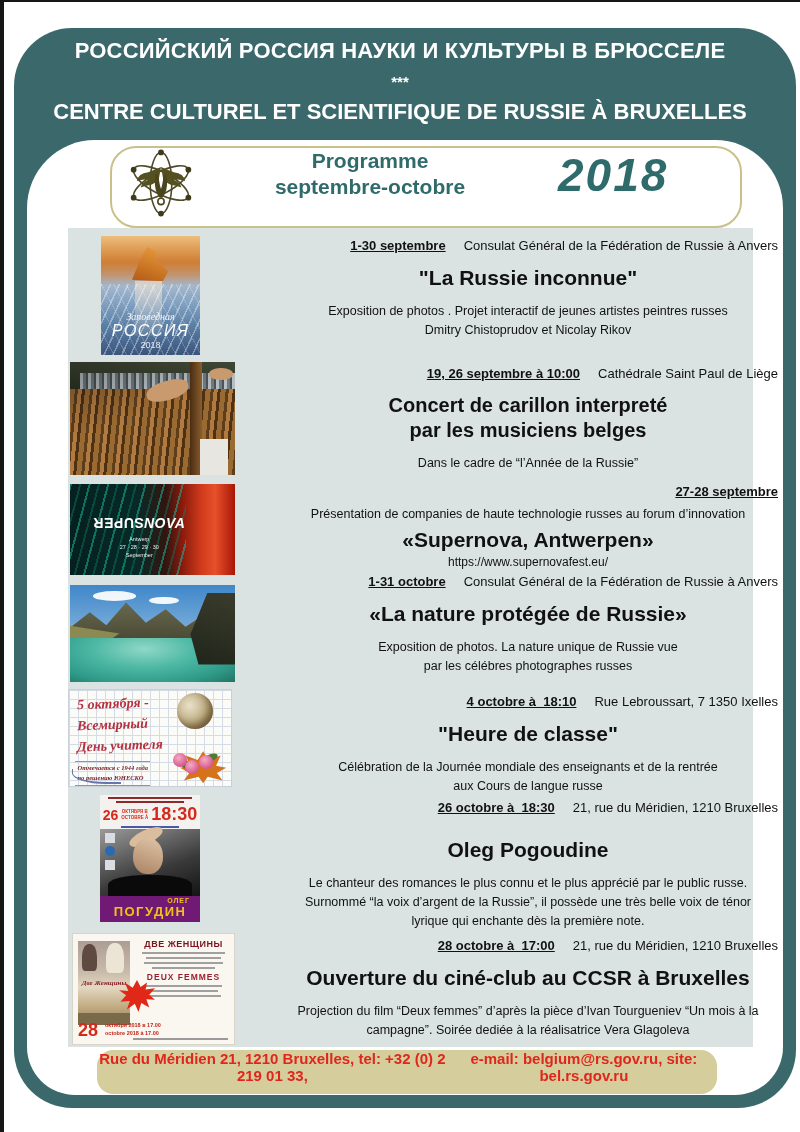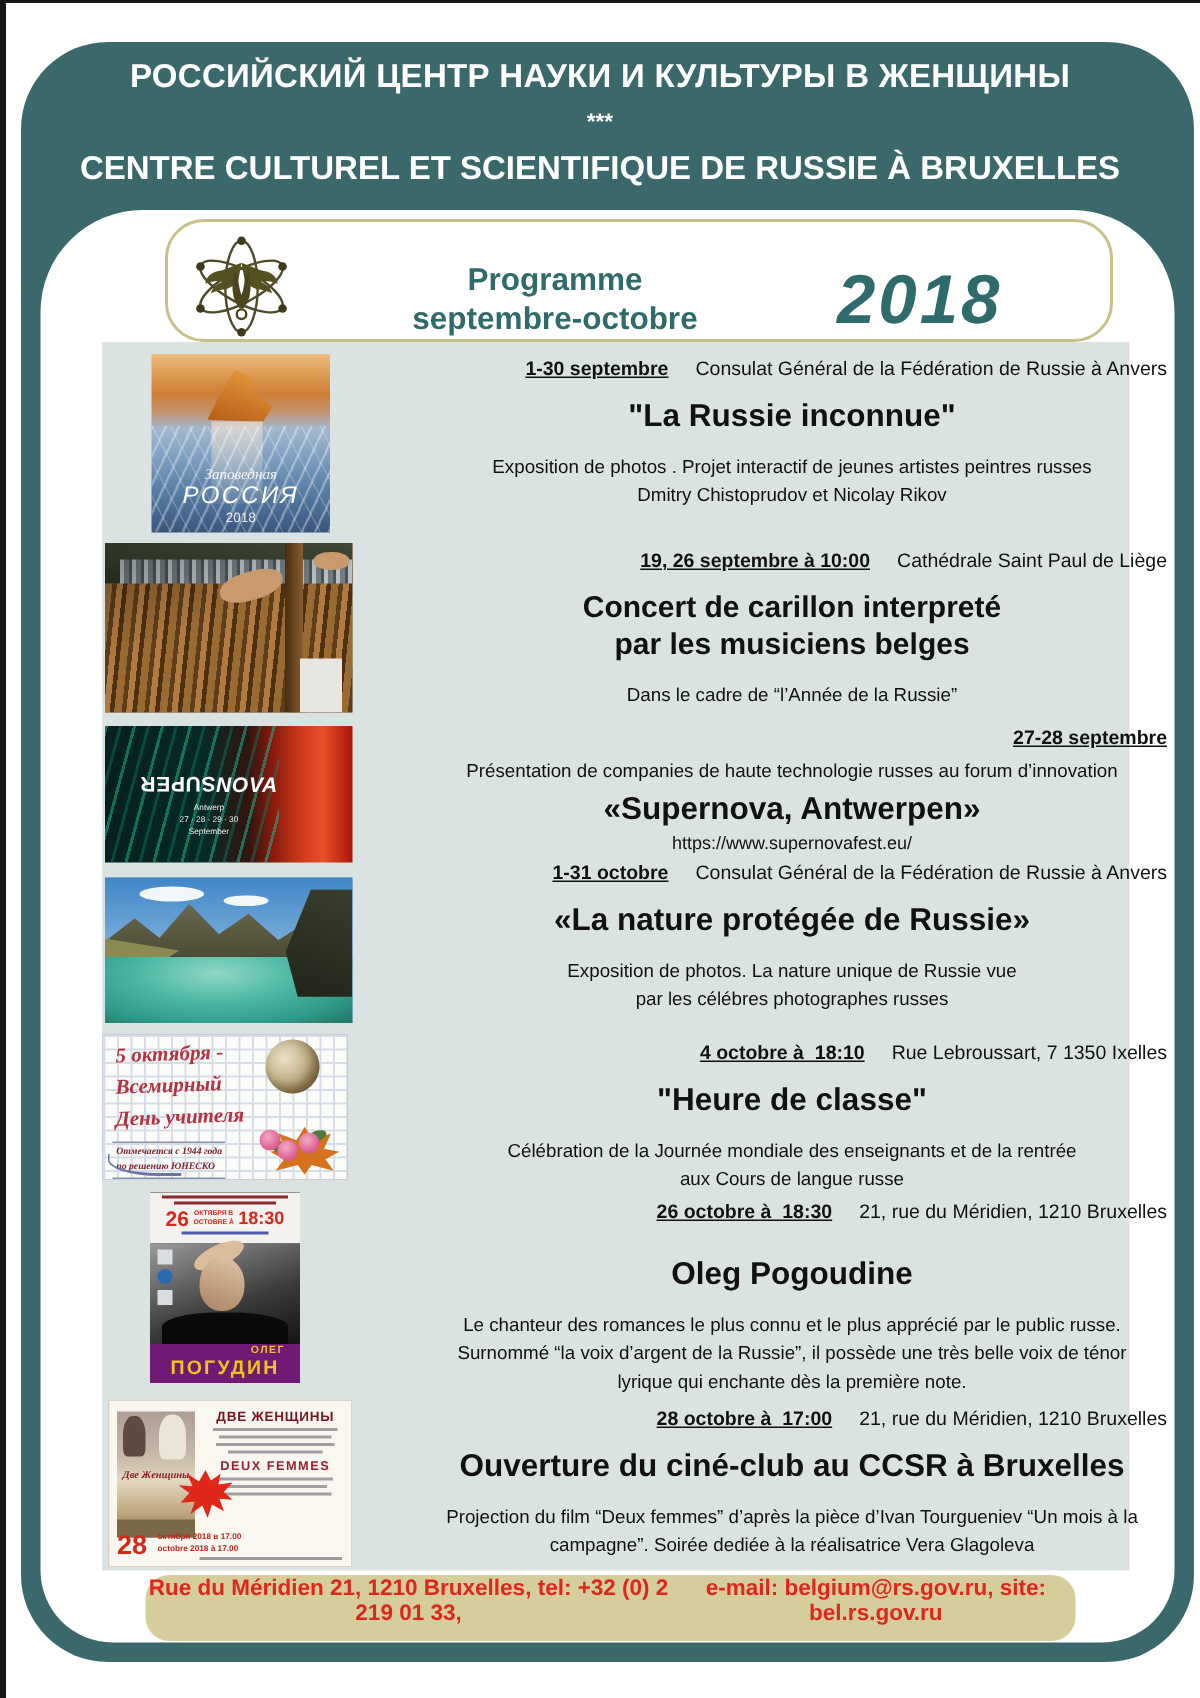--- a/index.html
+++ b/index.html
@@ -19,21 +19,21 @@
 
   
   .hdr { position:absolute; left:40px; top:38px; width:720px; text-align:center; color:#fff; }
   .hdr-ru { font-size:22px; font-weight:bold; letter-spacing:.2px; }
   .hdr-sep { font-size:15px; font-weight:bold; margin-top:9px; }
   .hdr-fr { font-size:22px; font-weight:bold; margin-top:9px; }
 
   
   .banner { position:absolute; left:110px; top:146px; width:632px; height:82px;
     background:#fff; border:2px solid #c9c189; border-radius:26px;
-    display:flex; align-items:flex-end; z-index:3; }
+    display:flex; align-items:flex-start; z-index:3; }
   .banner-logo { width:98px; display:flex; justify-content:center; }
   .banner-prog { width:320px; text-align:center; color:#2f6b6b; font-weight:bold;
     font-size:21px; line-height:1.25; white-space:pre-line; }
   .banner-year { flex:1; color:#2f6b6b; font-weight:bold; font-style:italic;
     font-size:46px; padding-left:28px; letter-spacing:2px; }
 
   
   .content { position:absolute; left:68px; top:228px; width:685px; height:819px;
     background:#dbe3e2; z-index:2; }
 
@@ -47,21 +47,21 @@
   .ev-desc { font-size:12.5px; margin-top:11px; line-height:1.5; white-space:pre-line; }
   .ev-intro { font-size:12.5px; margin-top:8px; }
   .ev-link { font-size:12px; margin-top:2px; }
   #ev3 .ev-title { margin-top:6px; }
   #ev6 .ev-title { margin-top:22px; }
 
   
   .thumb { position:absolute; overflow:hidden; z-index:4; }
 
   
-  #t1 { left:101px; top:236px; width:119px; height:119px;
+  #t1 { left:101px; top:236px; width:99px; height:119px;
     background:linear-gradient(180deg,#edbd7d 0%,#dd9a52 12%,#d07e35 22%,#c2926b 32%,
       #a3b7cd 42%,#7f9fc0 58%,#5b80a6 75%,#44638c 92%,#3a547a 100%); }
   .t1-rock { position:absolute; left:22%; top:9%; width:52%; height:29%;
     background:linear-gradient(200deg,#eda340,#b05512);
     clip-path:polygon(48% 0%,68% 18%,62% 30%,88% 72%,78% 100%,18% 96%,30% 52%,38% 28%); }
   .t1-reflect { position:absolute; left:34%; top:38%; width:28%; height:46%;
     background:linear-gradient(180deg,rgba(255,236,214,.55),rgba(255,255,255,.08)); }
   .t1-cracks { position:absolute; left:0; top:40%; width:100%; height:60%;
     background:repeating-linear-gradient(115deg,rgba(255,255,255,.35) 0 1.5px,transparent 1.5px 8px),
                repeating-linear-gradient(62deg,rgba(255,255,255,.2) 0 1px,transparent 1px 11px); }
@@ -146,21 +146,21 @@
 
   
   #t6 { left:100px; top:795px; width:100px; height:127px; background:#0d0d0d; }
   .t6-head { position:absolute; left:0; top:0; width:100%; height:34px; background:#f4f2ee; }
   .t6-bar { height:2px; background:#8a2a2a; margin:2px auto 0; }
   .t6-b1 { width:84%; } .t6-b2 { width:68%; }
   .t6-date { display:flex; justify-content:center; align-items:center; gap:3px;
     color:#d6281c; font-weight:bold; margin-top:1px; }
   .t6-day { font-size:14px; }
   .t6-mid { font-size:4.5px; line-height:1.3; text-align:center; }
-  .t6-time { font-size:12px; }
+  .t6-time { font-size:18px; }
   .t6-blue { width:58%; height:2px; background:#4a5aa8; margin:1px auto 0; }
   .t6-body { position:absolute; left:0; top:34px; right:0; bottom:26px;
     background:linear-gradient(160deg,#9a9a9a 0%,#6a6a6a 30%,#3a3a3a 60%,#141414 100%); }
   .t6-hand { position:absolute; left:28%; top:1%; width:36px; height:14px; border-radius:50%;
     background:#d9bd9c; transform:rotate(-25deg); }
   .t6-face { position:absolute; left:33%; top:13%; width:30px; height:36px;
     border-radius:50% 50% 46% 46%; background:linear-gradient(200deg,#e0c6a8,#a98262); }
   .t6-suit { position:absolute; left:8%; bottom:0; width:84%; height:32%;
     background:#0a0a0a; border-radius:45% 45% 0 0; }
   .t6-ic { position:absolute; left:5%; width:10px; height:10px; background:#d9dde2; }
@@ -203,21 +203,21 @@
 <body>
 
 <div id="page">
   <div class="scan-left"></div>
   <div class="scan-top"></div>
 
   <div class="frame"></div>
   <div class="inner"></div>
 
   <div class="hdr">
-    <div class="hdr-ru">РОССИЙСКИЙ ЦЕНТР НАУКИ И КУЛЬТУРЫ В ЖЕНЩИНЫ</div>
+    <div class="hdr-ru">РОССИЙСКИЙ РОССИЯ НАУКИ И КУЛЬТУРЫ В БРЮССЕЛЕ</div>
     <div class="hdr-sep">***</div>
     <div class="hdr-fr">CENTRE CULTUREL ET SCIENTIFIQUE DE RUSSIE À BRUXELLES</div>
   </div>
 
   <div class="banner">
     <div class="banner-logo">
       <svg width="64" height="70" viewBox="0 0 100 110">
         <ellipse cx="50" cy="55" rx="17" ry="48" fill="none" stroke="#4f4a2a" stroke-width="2.5"></ellipse>
         <ellipse cx="50" cy="55" rx="17" ry="48" fill="none" stroke="#4f4a2a" stroke-width="2.5" transform="rotate(62 50 55)"></ellipse>
         <ellipse cx="50" cy="55" rx="17" ry="48" fill="none" stroke="#4f4a2a" stroke-width="2.5" transform="rotate(-62 50 55)"></ellipse>

